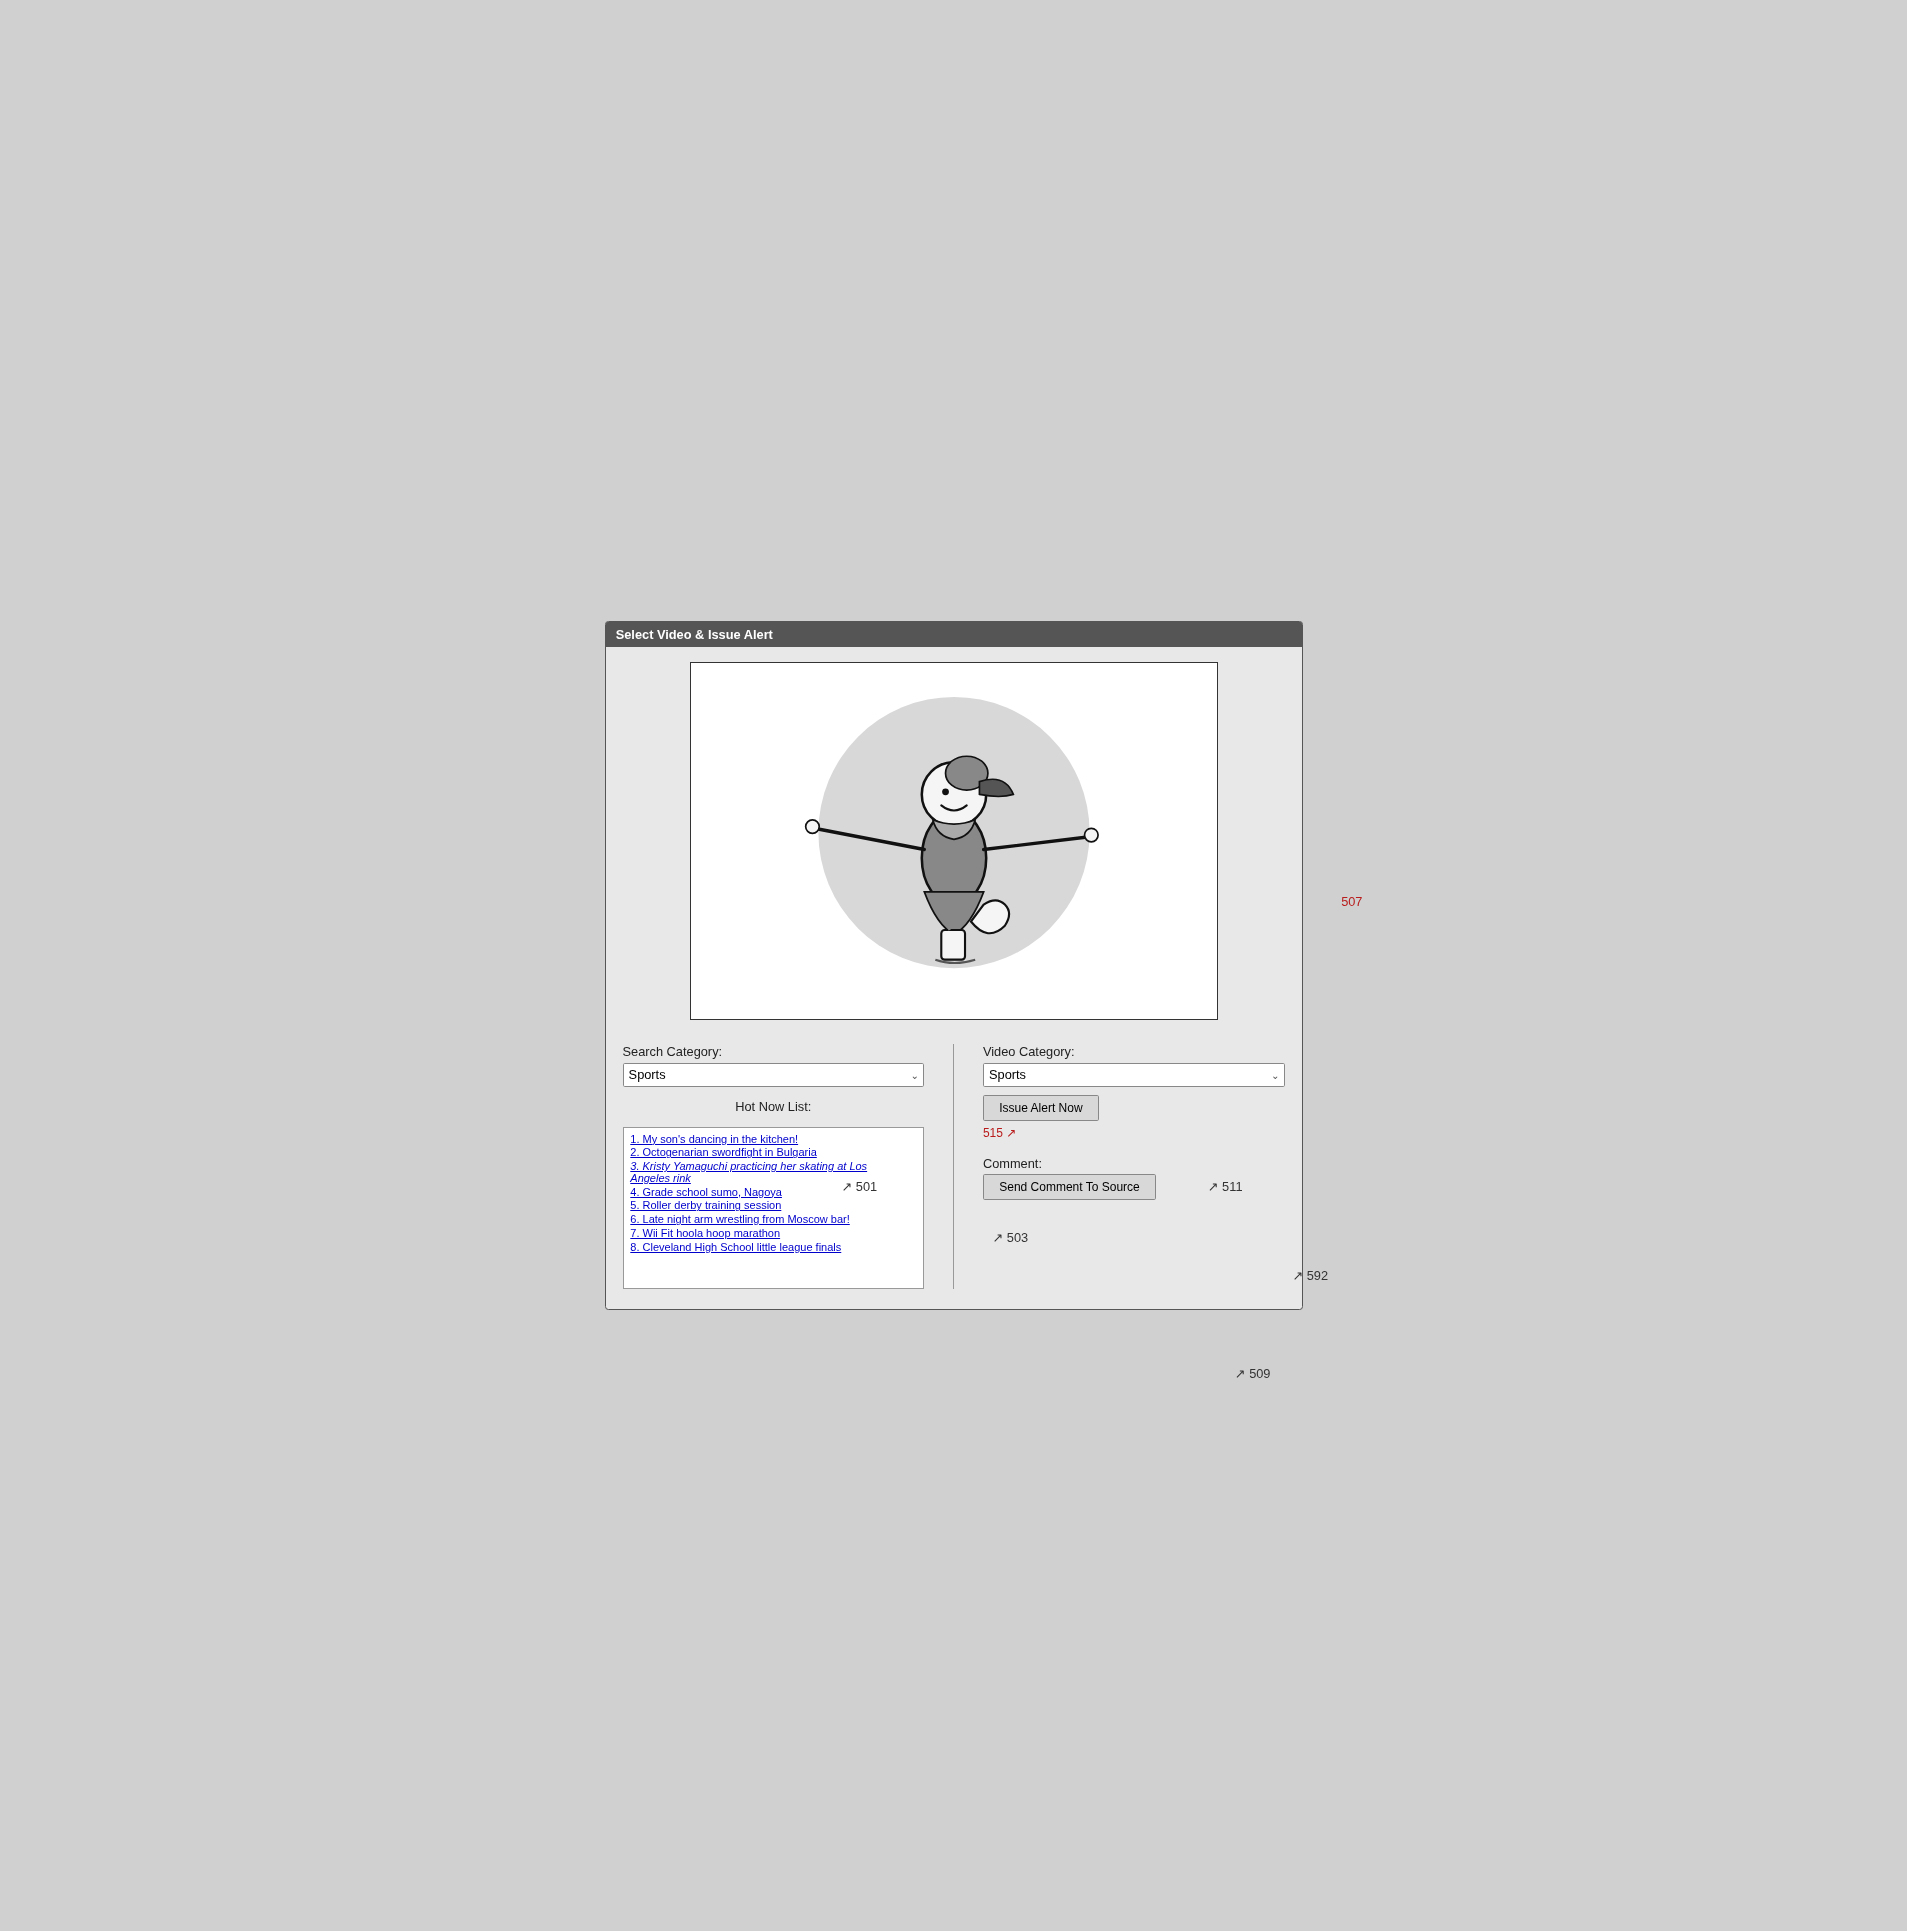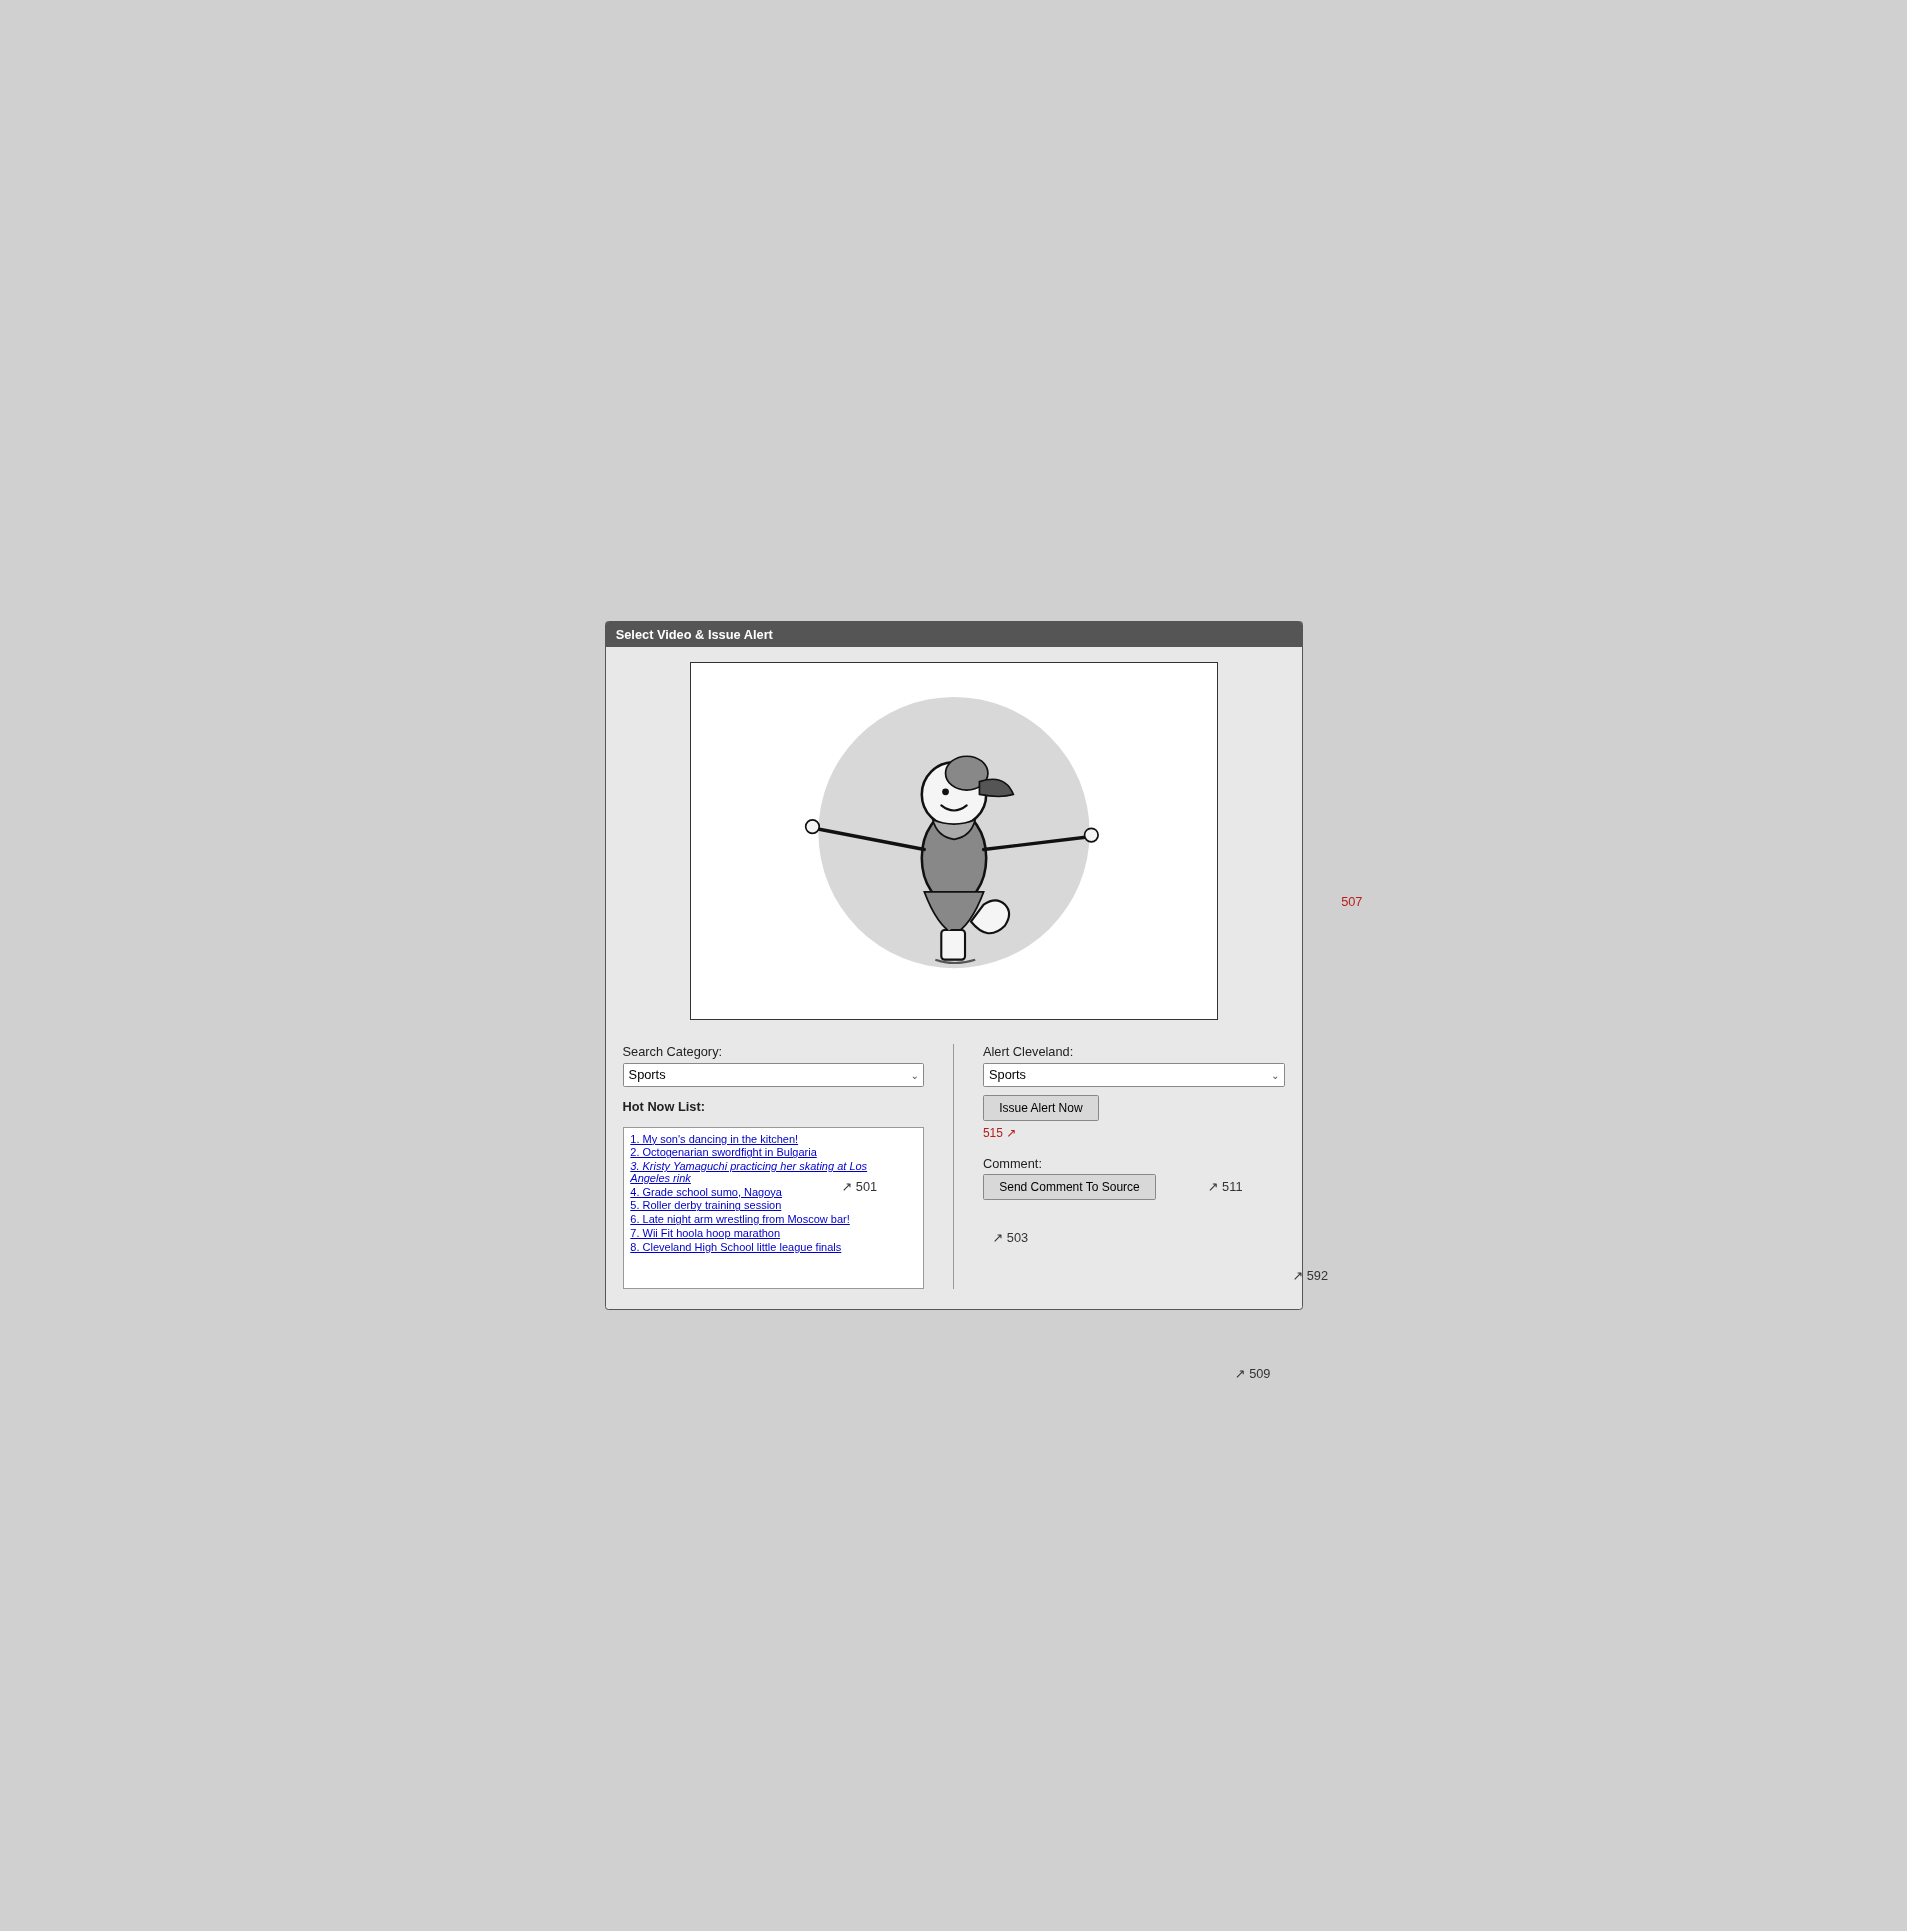--- a/index.html
+++ b/index.html
@@ -81,23 +81,24 @@
       position: absolute;
       right: 5.1px;
       top: 50%;
       transform: translateY(-50%);
       pointer-events: none;
       font-size: 10.2px;
       color: #555;
     }
     .section-label {
       font-size: 12.8px;
-      font-weight: bold;
+      font-weight: normal;
       color: #222;
       margin: 12px 0 13px 0;
+      text-align: center;
     }
     .list-box {
       border: 1.7px solid #999;
       background: #fff;
       height: 162px;
       overflow-y: scroll;
       padding: 5.1px 6.8px;
       font-size: 11px;
       position: relative;
     }
@@ -223,21 +224,21 @@
             <a class="list-item">7. Wii Fit hoola hoop marathon</a>
             <a class="list-item">8. Cleveland High School little league finals</a>
           </div>
         </div>
 
         <div class="divider"></div>
 
         <div class="right-panel">
           
           <div class="alert-category-section">
-            <div class="label">Alert Cleveland:</div>
+            <div class="label">Video Category:</div>
             <div class="dropdown-wrapper">
               <select>
                 <option value="Sports">Sports</option>
                 <option value="News">News</option>
                 <option value="Entertainment">Entertainment</option>
                 <option value="Technology">Technology</option>
                 <option value="Music">Music</option>
               </select>
               <span class="dropdown-arrow">⌄</span>
             </div>

